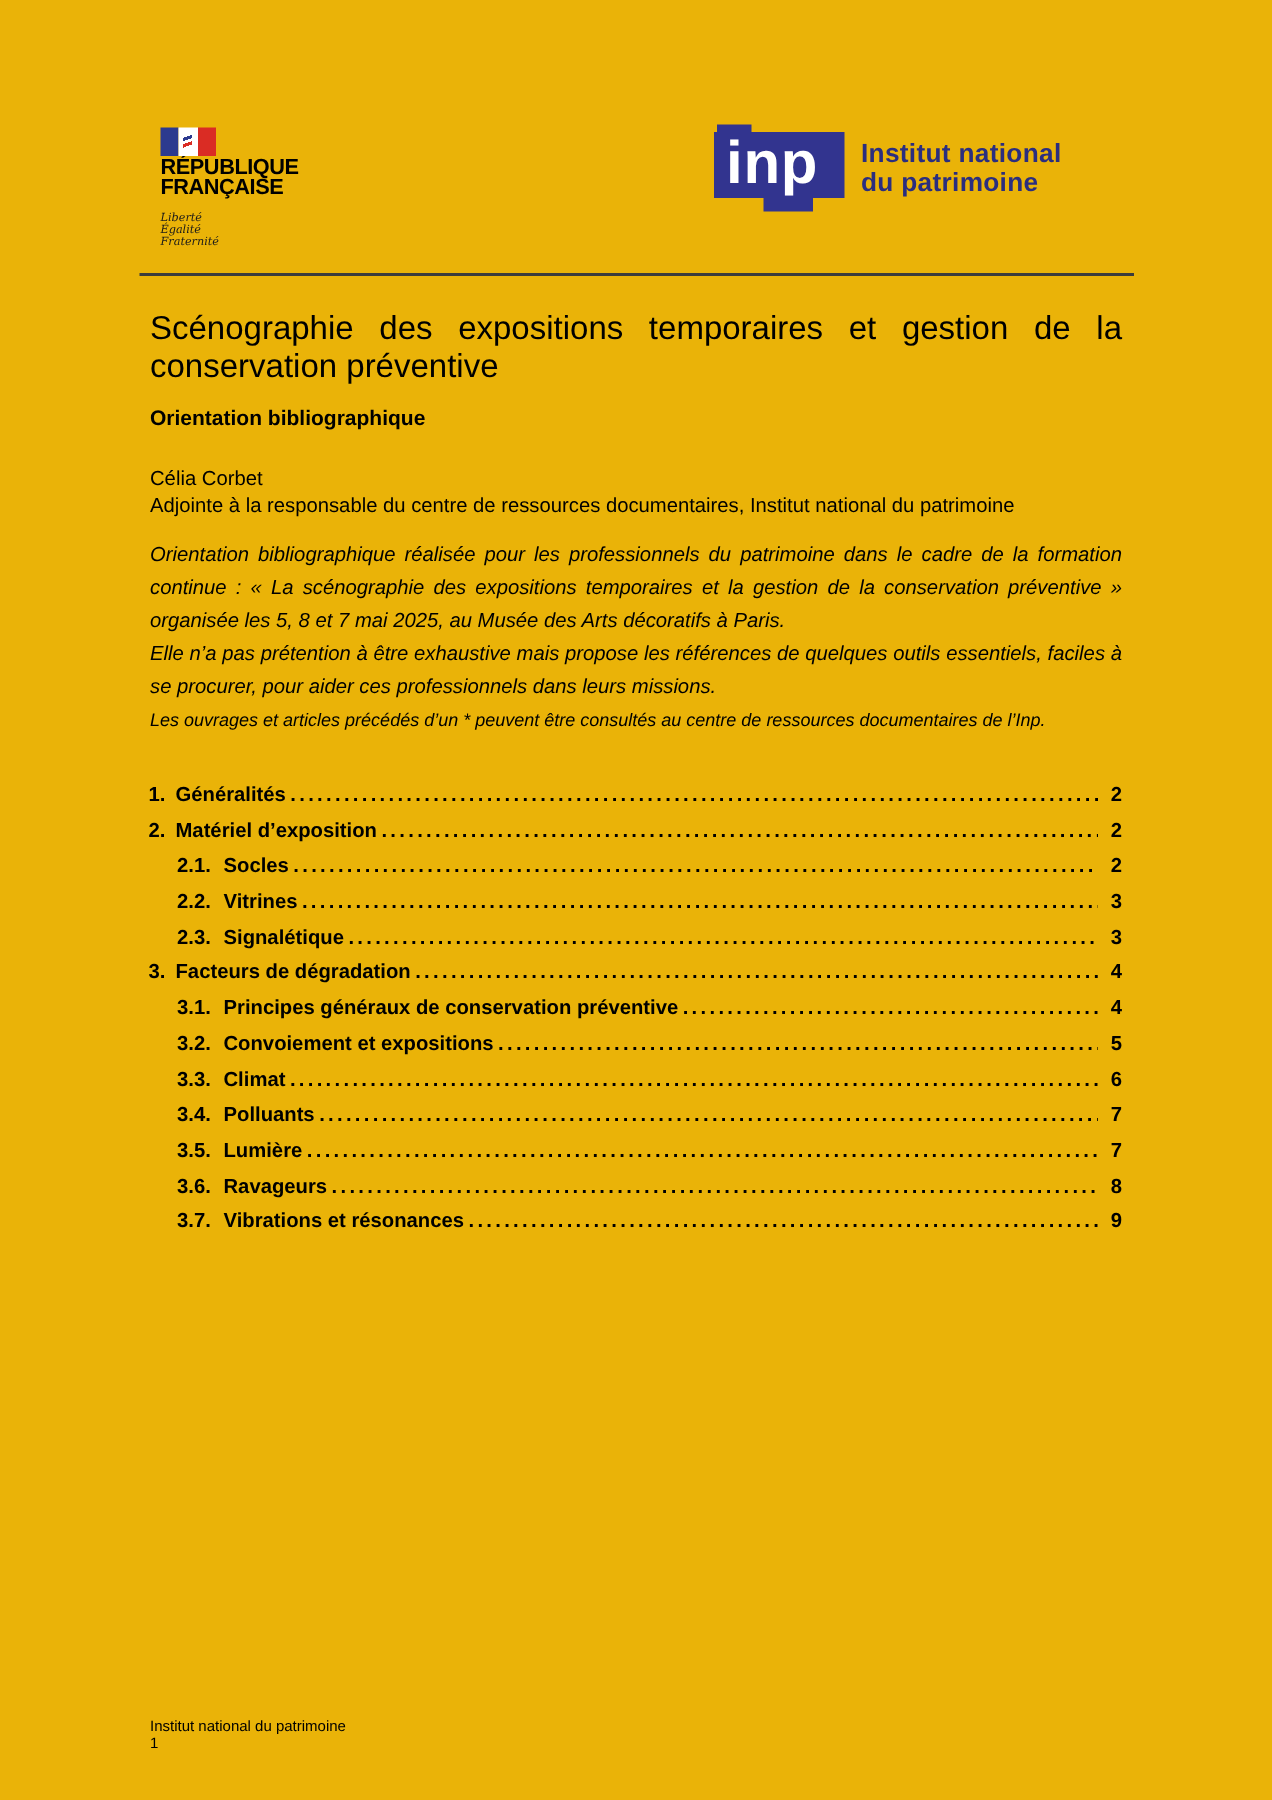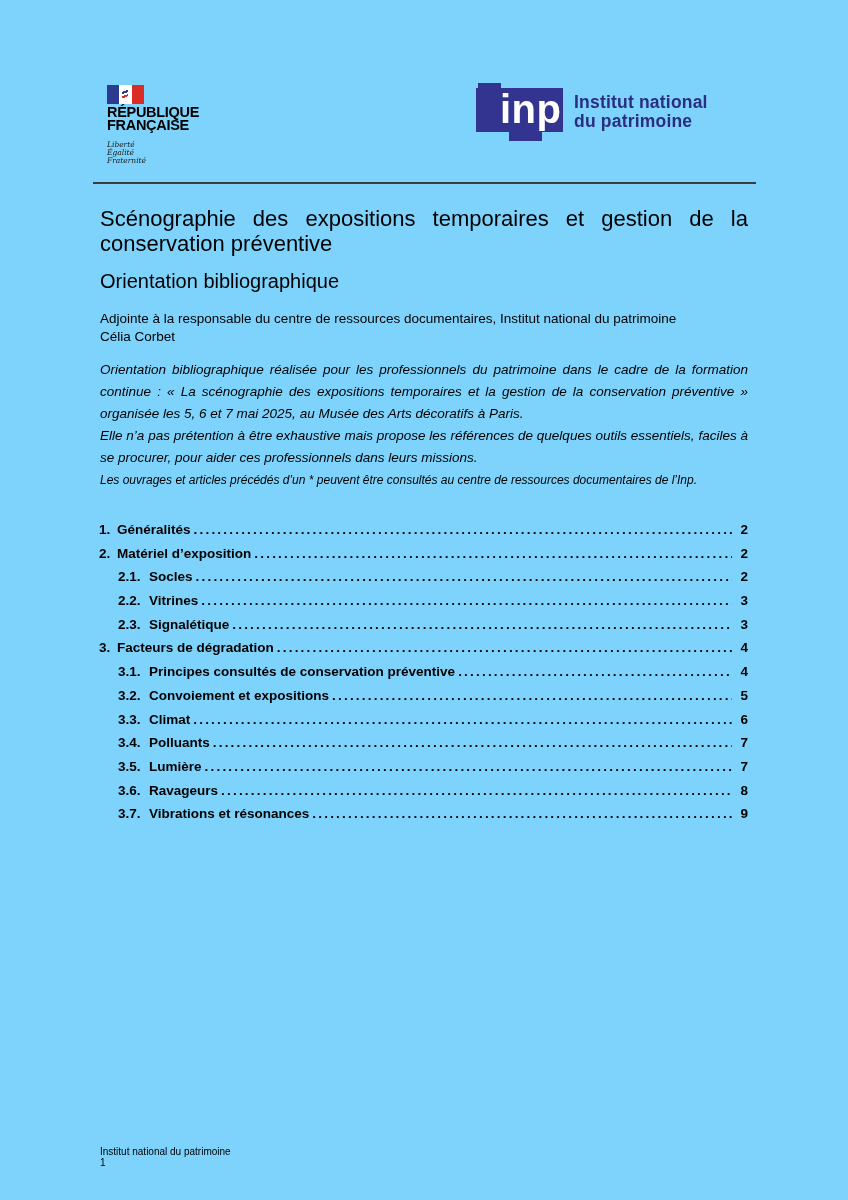--- a/index.html
+++ b/index.html
@@ -1,46 +1,46 @@
 <!DOCTYPE html>
 <html><head>
 <meta charset="utf-8">
 <style>
   html,body { margin:0; padding:0; background:#ffffff; }
   .page {
-    position:relative; width:848px; height:1200px; background:#7dd3fc;
+    position:relative; width:848px; height:1200px; background:#eab308;
     font-family:"Liberation Sans", sans-serif; color:#000; overflow:hidden;
   }
 
   
   .rf-logo { position:absolute; left:107px; top:85px; }
   .rf-flag { display:flex; width:37px; height:19px; }
   .rf-stripe { width:12.33px; height:100%; }
   .rf-stripe.blue { background:#2c3a8f; }
   .rf-stripe.white { background:#ffffff; position:relative; }
   .rf-stripe.red { background:#da2c24; }
   .marianne { position:absolute; left:2.5px; top:3px; width:6px; height:12px;
     background:linear-gradient(160deg, transparent 28%, #2c3a8f 28% 44%, transparent 44% 58%, #da2c24 58% 74%, transparent 74%); }
   .rf-name { margin-top:2px; font-weight:bold; font-size:14.5px; line-height:13.4px; letter-spacing:-0.3px; }
   .rf-motto { margin-top:8px; font-family:"DejaVu Serif", serif; font-style:italic; font-size:7.5px; line-height:8px; color:#1a1a1a; }
 
   
   .inp-logo { position:absolute; left:476px; top:88px; display:flex; }
   .inp-box { position:relative; width:87px; height:44px; background:#32348f; }
   .inp-tab-top { position:absolute; left:2px; top:-5px; width:23px; height:6px; background:#32348f; }
   .inp-tab-bottom { position:absolute; left:33px; bottom:-9px; width:33px; height:9px; background:#32348f; }
-  .inp-acronym { position:absolute; left:24px; top:0; font-size:40px; line-height:42px; font-weight:bold; color:#ffffff; letter-spacing:0.5px; }
+  .inp-acronym { position:absolute; left:8px; top:0; font-size:40px; line-height:42px; font-weight:bold; color:#ffffff; letter-spacing:0.5px; }
   .inp-wordmark { margin-left:11px; padding-top:5px; font-size:17.5px; line-height:18.5px; font-weight:bold; color:#2b2e7f; letter-spacing:0.2px; }
 
   .header-rule { position:absolute; left:93px; top:182px; width:663px; height:2px; background:#3c3c3c; }
 
   
   .page-title { position:absolute; left:100px; top:206px; width:648px; font-size:22px; line-height:25px; font-weight:normal; }
   .title-l1 { text-align:justify; text-align-last:justify; }
-  .doc-subtitle { position:absolute; left:100px; top:270px; font-size:20px; font-weight:normal; }
+  .doc-subtitle { position:absolute; left:100px; top:270px; font-size:14px; font-weight:bold; }
   .author { position:absolute; left:100px; top:310px; font-size:13.5px; line-height:18px; white-space:nowrap; }
   .abstract { position:absolute; left:100px; top:359px; width:648px; font-size:13.5px; font-style:italic; line-height:22px; text-align:justify; }
   .abstract p { margin:0; }
   .note { position:absolute; left:100px; top:473px; width:660px; font-size:12px; font-style:italic; white-space:nowrap; }
 
   
   .toc { position:absolute; left:99px; top:522px; width:649px; }
   .toc-row { display:flex; align-items:baseline; height:23.7px; font-size:13.5px; font-weight:bold; }
   .toc-num { flex:none; width:18px; }
   .toc-row.lvl2 { padding-left:19px; }
@@ -92,26 +92,26 @@
   <div class="header-rule"></div>
 
   <div class="page-title">
     <div class="title-l1">Scénographie des expositions temporaires et gestion de la</div>
     <div class="title-l2">conservation préventive</div>
   </div>
 
   <div class="doc-subtitle">Orientation bibliographique</div>
 
   <div class="author">
+    <div>Célia Corbet</div>
     <div>Adjointe à la responsable du centre de ressources documentaires, Institut national du patrimoine</div>
-    <div>Célia Corbet</div>
   </div>
 
   <div class="abstract">
-    <p>Orientation bibliographique réalisée pour les professionnels du patrimoine dans le cadre de la formation continue : « La scénographie des expositions temporaires et la gestion de la conservation préventive » organisée les 5, 6 et 7 mai 2025, au Musée des Arts décoratifs à Paris.</p>
+    <p>Orientation bibliographique réalisée pour les professionnels du patrimoine dans le cadre de la formation continue : « La scénographie des expositions temporaires et la gestion de la conservation préventive » organisée les 5, 8 et 7 mai 2025, au Musée des Arts décoratifs à Paris.</p>
     <p>Elle n’a pas prétention à être exhaustive mais propose les références de quelques outils essentiels, faciles à se procurer, pour aider ces professionnels dans leurs missions.</p>
   </div>
 
   <div class="note">Les ouvrages et articles précédés d’un * peuvent être consultés au centre de ressources documentaires de l’Inp.</div>
 
   <div class="toc">
       <div class="toc-row lvl1">
         <span class="toc-num">1.</span>
         <span class="toc-label">Généralités</span>
         <span class="toc-leader"></span>
@@ -142,21 +142,21 @@
         <span class="toc-page">3</span>
       </div>
       <div class="toc-row lvl1">
         <span class="toc-num">3.</span>
         <span class="toc-label">Facteurs de dégradation</span>
         <span class="toc-leader"></span>
         <span class="toc-page">4</span>
       </div>
       <div class="toc-row lvl2">
         <span class="toc-num">3.1.</span>
-        <span class="toc-label">Principes consultés de conservation préventive</span>
+        <span class="toc-label">Principes généraux de conservation préventive</span>
         <span class="toc-leader"></span>
         <span class="toc-page">4</span>
       </div>
       <div class="toc-row lvl2">
         <span class="toc-num">3.2.</span>
         <span class="toc-label">Convoiement et expositions</span>
         <span class="toc-leader"></span>
         <span class="toc-page">5</span>
       </div>
       <div class="toc-row lvl2">

